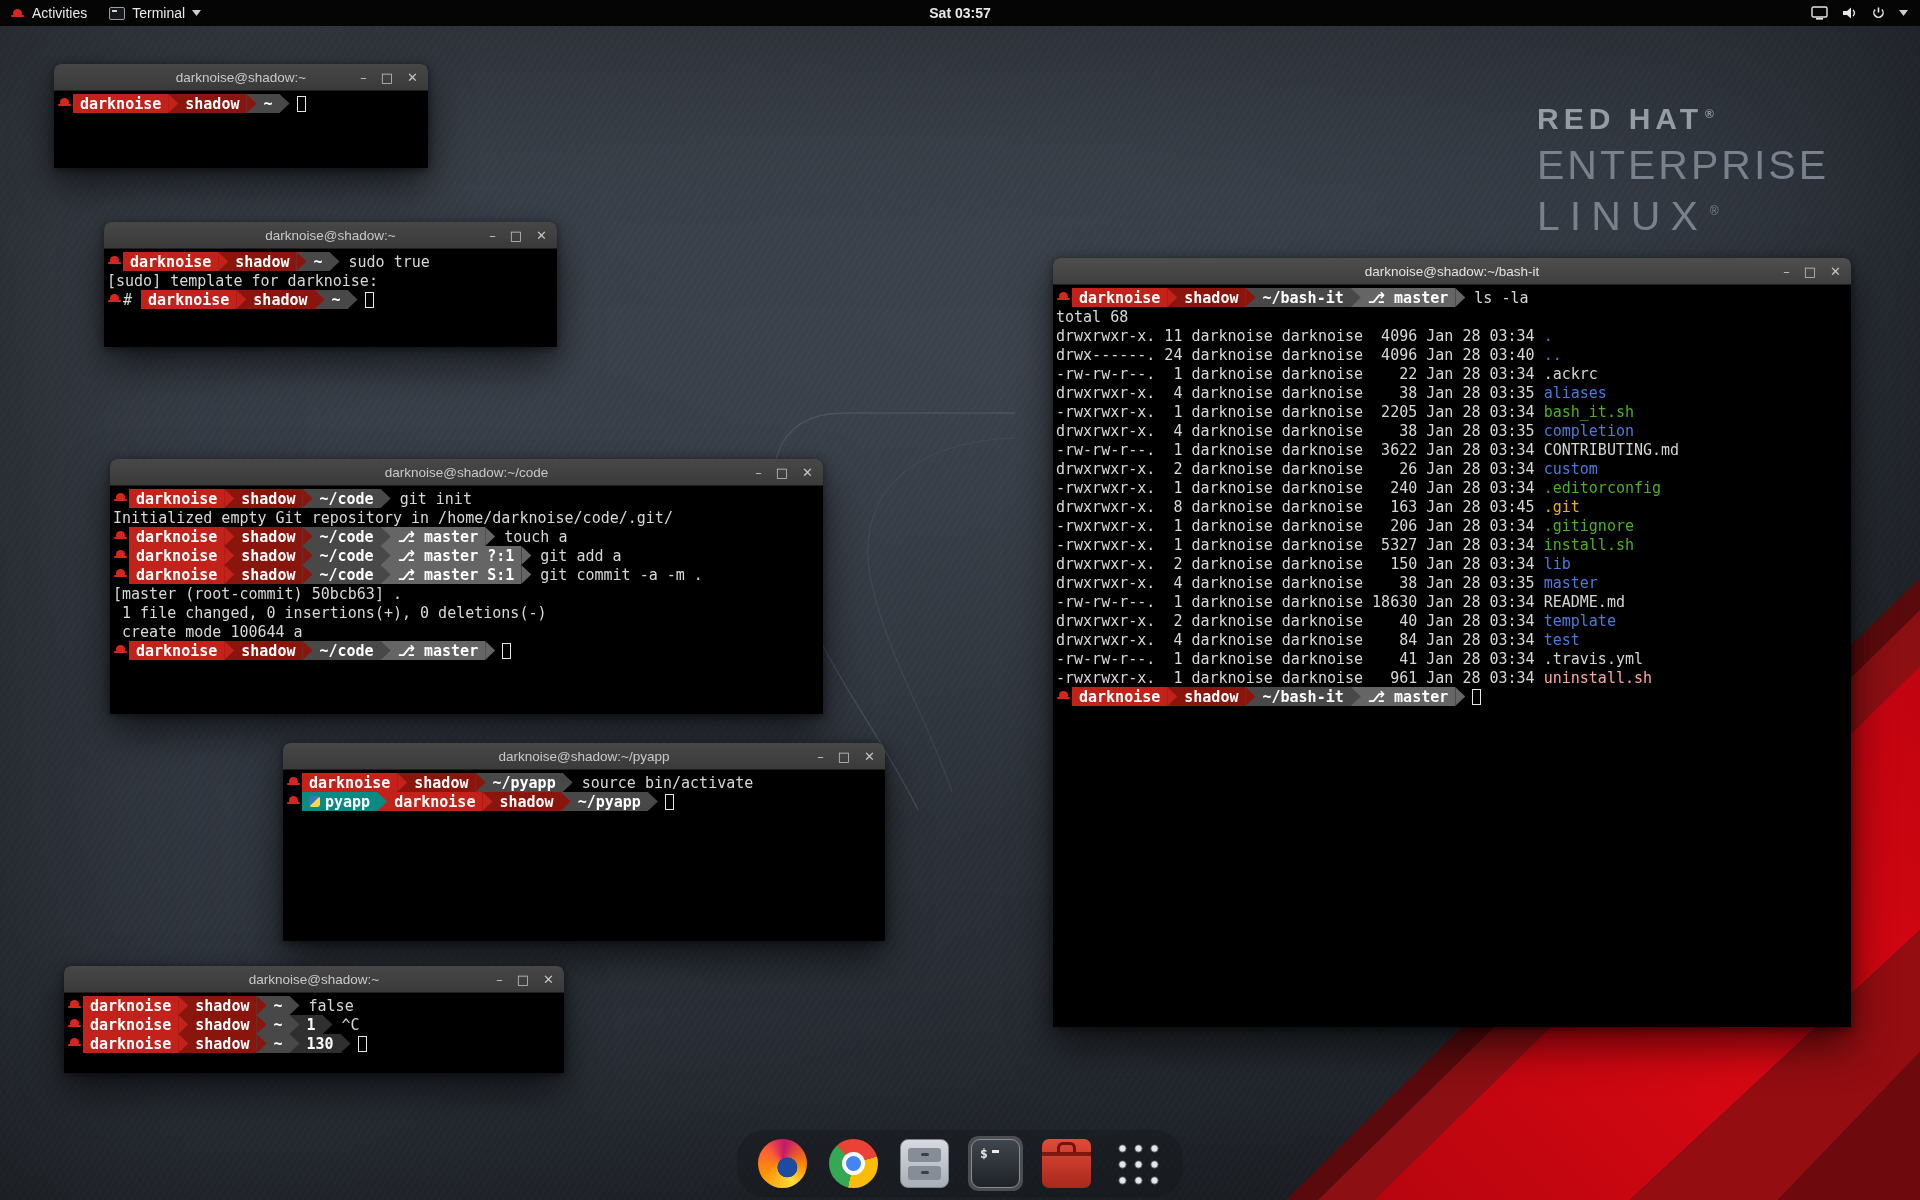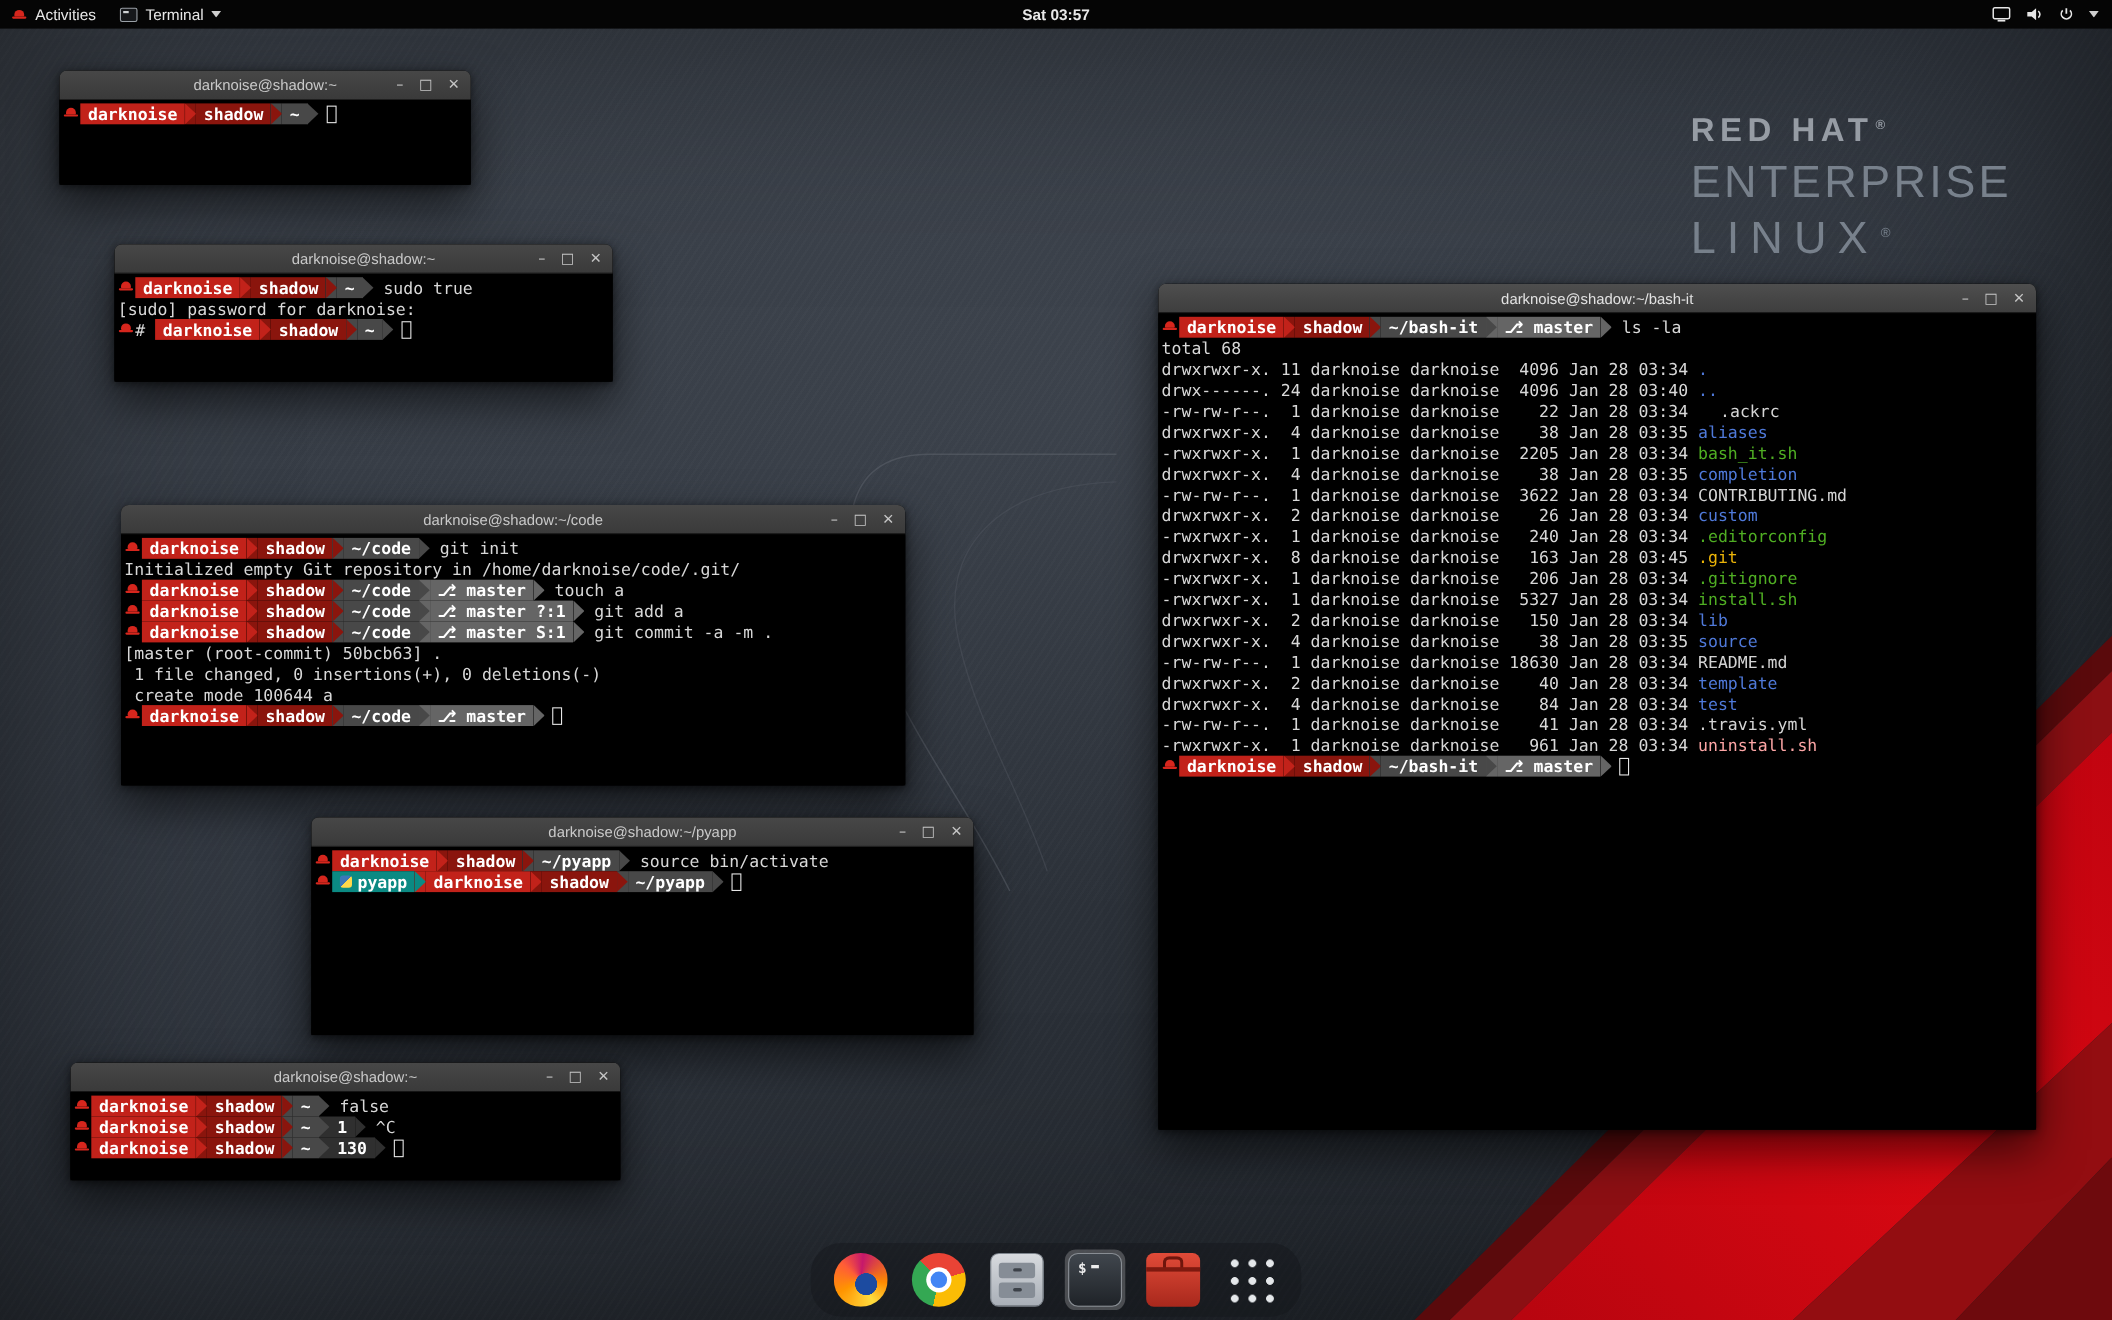--- a/index.html
+++ b/index.html
@@ -192,21 +192,21 @@
       <div class="titlebar">
         <span class="title">darknoise@shadow:~</span>
         <div class="controls">
           <span class="wbtn">–</span>
           <span class="wbtn">□</span>
           <span class="wbtn">✕</span>
         </div>
       </div>
       <div class="term">
         <div class="tline"><span class="hat-icon"></span><span class="pseg" style="background: rgb(194, 34, 26);"><span>darknoise</span></span><span class="psep" style="--l: #c2221a; background: rgb(138, 21, 13);"></span><span class="pseg" style="background: rgb(138, 21, 13);"><span>shadow</span></span><span class="psep" style="--l: #8a150d; background: rgb(72, 72, 72);"></span><span class="pseg" style="background: rgb(72, 72, 72);"><span>~</span></span><span class="psep" style="--l: #484848; background: transparent;"></span><span class="ptxt"> sudo true</span></div>
-        <div class="tline"><span class="ptxt">[sudo] password for darknoise: </span></div>
+        <div class="tline"><span class="ptxt">[sudo] template for darknoise: </span></div>
         <div class="tline"><span class="hat-icon"></span><span class="ptxt"># </span><span class="pseg" style="background: rgb(194, 34, 26);"><span>darknoise</span></span><span class="psep" style="--l: #c2221a; background: rgb(138, 21, 13);"></span><span class="pseg" style="background: rgb(138, 21, 13);"><span>shadow</span></span><span class="psep" style="--l: #8a150d; background: rgb(72, 72, 72);"></span><span class="pseg" style="background: rgb(72, 72, 72);"><span>~</span></span><span class="psep" style="--l: #484848; background: transparent;"></span><span class="cursor"></span></div>
       </div>
     </div>
     <div class="window" style="left: 110px; top: 459px; width: 713px; height: 255px;">
       <div class="titlebar">
         <span class="title">darknoise@shadow:~/code</span>
         <div class="controls">
           <span class="wbtn">–</span>
           <span class="wbtn">□</span>
           <span class="wbtn">✕</span>
@@ -260,32 +260,32 @@
           <span class="wbtn">–</span>
           <span class="wbtn">□</span>
           <span class="wbtn">✕</span>
         </div>
       </div>
       <div class="term">
         <div class="tline"><span class="hat-icon"></span><span class="pseg" style="background: rgb(194, 34, 26);"><span>darknoise</span></span><span class="psep" style="--l: #c2221a; background: rgb(138, 21, 13);"></span><span class="pseg" style="background: rgb(138, 21, 13);"><span>shadow</span></span><span class="psep" style="--l: #8a150d; background: rgb(72, 72, 72);"></span><span class="pseg" style="background: rgb(72, 72, 72);"><span>~/bash-it</span></span><span class="psep" style="--l: #484848; background: rgb(101, 101, 101);"></span><span class="pseg" style="background: rgb(101, 101, 101);"><span>⎇ master</span></span><span class="psep" style="--l: #656565; background: transparent;"></span><span class="ptxt"> ls -la</span></div>
         <div class="tline"><span class="ptxt">total 68</span></div>
         <div class="tline"><span class="ptxt">drwxrwxr-x. 11 darknoise darknoise  4096 Jan 28 03:34 </span><span class="ptxt" style="color: rgb(79, 121, 217);">.</span></div>
         <div class="tline"><span class="ptxt">drwx------. 24 darknoise darknoise  4096 Jan 28 03:40 </span><span class="ptxt" style="color: rgb(79, 121, 217);">..</span></div>
-        <div class="tline"><span class="ptxt">-rw-rw-r--.  1 darknoise darknoise    22 Jan 28 03:34 </span><span class="ptxt" style="color: rgb(212, 212, 212); margin-left: 20px;">.ackrc</span></div>
+        <div class="tline"><span class="ptxt">-rw-rw-r--.  1 darknoise darknoise    22 Jan 28 03:34 </span><span class="ptxt" style="color: rgb(212, 212, 212);">.ackrc</span></div>
         <div class="tline"><span class="ptxt">drwxrwxr-x.  4 darknoise darknoise    38 Jan 28 03:35 </span><span class="ptxt" style="color: rgb(79, 121, 217);">aliases</span></div>
         <div class="tline"><span class="ptxt">-rwxrwxr-x.  1 darknoise darknoise  2205 Jan 28 03:34 </span><span class="ptxt" style="color: rgb(79, 174, 35);">bash_it.sh</span></div>
         <div class="tline"><span class="ptxt">drwxrwxr-x.  4 darknoise darknoise    38 Jan 28 03:35 </span><span class="ptxt" style="color: rgb(79, 121, 217);">completion</span></div>
         <div class="tline"><span class="ptxt">-rw-rw-r--.  1 darknoise darknoise  3622 Jan 28 03:34 </span><span class="ptxt" style="color: rgb(212, 212, 212);">CONTRIBUTING.md</span></div>
         <div class="tline"><span class="ptxt">drwxrwxr-x.  2 darknoise darknoise    26 Jan 28 03:34 </span><span class="ptxt" style="color: rgb(79, 121, 217);">custom</span></div>
         <div class="tline"><span class="ptxt">-rwxrwxr-x.  1 darknoise darknoise   240 Jan 28 03:34 </span><span class="ptxt" style="color: rgb(79, 174, 35);">.editorconfig</span></div>
         <div class="tline"><span class="ptxt">drwxrwxr-x.  8 darknoise darknoise   163 Jan 28 03:45 </span><span class="ptxt" style="color: #eab308;">.git</span></div>
         <div class="tline"><span class="ptxt">-rwxrwxr-x.  1 darknoise darknoise   206 Jan 28 03:34 </span><span class="ptxt" style="color: rgb(79, 174, 35);">.gitignore</span></div>
         <div class="tline"><span class="ptxt">-rwxrwxr-x.  1 darknoise darknoise  5327 Jan 28 03:34 </span><span class="ptxt" style="color: rgb(79, 174, 35);">install.sh</span></div>
         <div class="tline"><span class="ptxt">drwxrwxr-x.  2 darknoise darknoise   150 Jan 28 03:34 </span><span class="ptxt" style="color: rgb(79, 121, 217);">lib</span></div>
-        <div class="tline"><span class="ptxt">drwxrwxr-x.  4 darknoise darknoise    38 Jan 28 03:35 </span><span class="ptxt" style="color: rgb(79, 121, 217);">source</span></div>
+        <div class="tline"><span class="ptxt">drwxrwxr-x.  4 darknoise darknoise    38 Jan 28 03:35 </span><span class="ptxt" style="color: rgb(79, 121, 217);">master</span></div>
         <div class="tline"><span class="ptxt">-rw-rw-r--.  1 darknoise darknoise 18630 Jan 28 03:34 </span><span class="ptxt" style="color: rgb(212, 212, 212);">README.md</span></div>
         <div class="tline"><span class="ptxt">drwxrwxr-x.  2 darknoise darknoise    40 Jan 28 03:34 </span><span class="ptxt" style="color: rgb(79, 121, 217);">template</span></div>
         <div class="tline"><span class="ptxt">drwxrwxr-x.  4 darknoise darknoise    84 Jan 28 03:34 </span><span class="ptxt" style="color: rgb(79, 121, 217);">test</span></div>
         <div class="tline"><span class="ptxt">-rw-rw-r--.  1 darknoise darknoise    41 Jan 28 03:34 </span><span class="ptxt" style="color: rgb(212, 212, 212);">.travis.yml</span></div>
         <div class="tline"><span class="ptxt">-rwxrwxr-x.  1 darknoise darknoise   961 Jan 28 03:34 </span><span class="ptxt" style="color: #fca5a5;">uninstall.sh</span></div>
         <div class="tline"><span class="hat-icon"></span><span class="pseg" style="background: rgb(194, 34, 26);"><span>darknoise</span></span><span class="psep" style="--l: #c2221a; background: rgb(138, 21, 13);"></span><span class="pseg" style="background: rgb(138, 21, 13);"><span>shadow</span></span><span class="psep" style="--l: #8a150d; background: rgb(72, 72, 72);"></span><span class="pseg" style="background: rgb(72, 72, 72);"><span>~/bash-it</span></span><span class="psep" style="--l: #484848; background: rgb(101, 101, 101);"></span><span class="pseg" style="background: rgb(101, 101, 101);"><span>⎇ master</span></span><span class="psep" style="--l: #656565; background: transparent;"></span><span class="cursor"></span></div>
       </div>
     </div>
   </div>
 

